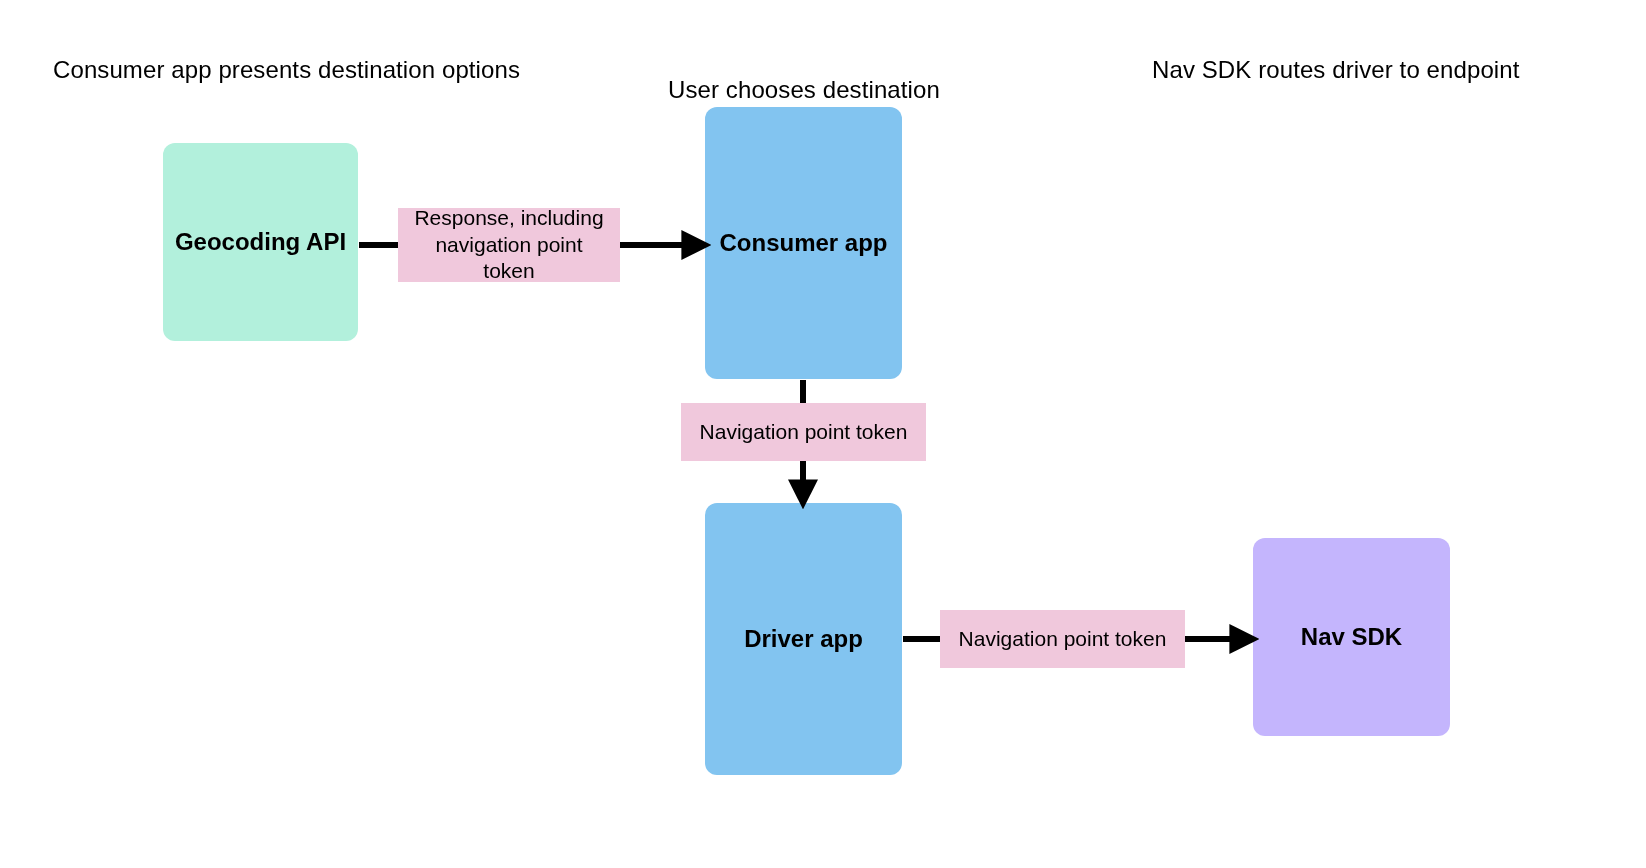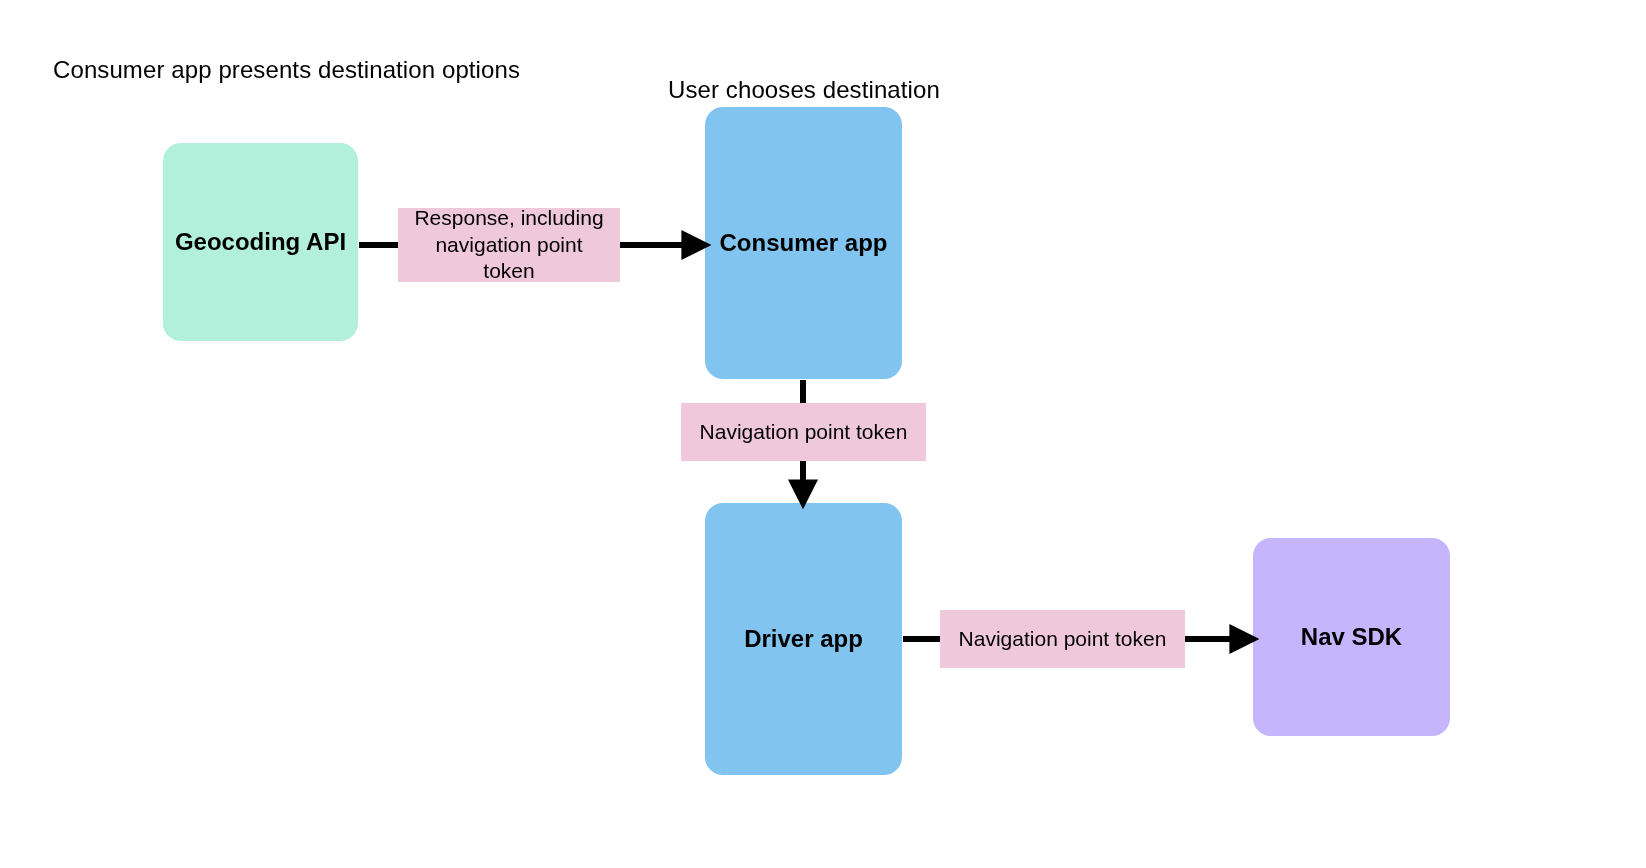--- a/index.html
+++ b/index.html
@@ -29,21 +29,21 @@
     font-weight: 400;
     color: #000000;
     line-height: 1.2;
     white-space: nowrap;
     letter-spacing: 0.1px;
   }
 
   
   .node {
     position: absolute;
-    border-radius: 18px;
+    border-radius: 12px;
     display: flex;
     align-items: center;
     justify-content: center;
     font-size: 24px;
     font-weight: bold;
     color: #000000;
     text-align: center;
     line-height: 1.25;
   }
 
@@ -74,20 +74,21 @@
 </style>
 </head>
 <body>
 
 <div id="canvas">
 
   <div class="col-heading" style="left:53px; top:56px;">Consumer app presents destination options</div>
 
   <div class="col-heading" style="left:668px; top:56px;margin-top:20px;">User chooses destination</div>
 
+  <div class="col-heading" style="left:1152px; top:56px;">Nav SDK routes driver to endpoint</div>
 
   <svg id="arrow-layer" width="1646" height="868" viewBox="0 0 1646 868">
     <defs>
       <marker id="ah" markerWidth="5" markerHeight="5" refX="2.6" refY="2.5" orient="auto" markerUnits="strokeWidth">
         <path d="M0,0 L5,2.5 L0,5 z" fill="#000000"></path>
       </marker>
     </defs>
 
     <line x1="359" y1="245" x2="697" y2="245" stroke="#000000" stroke-width="6" marker-end="url(#ah)"></line>
 

